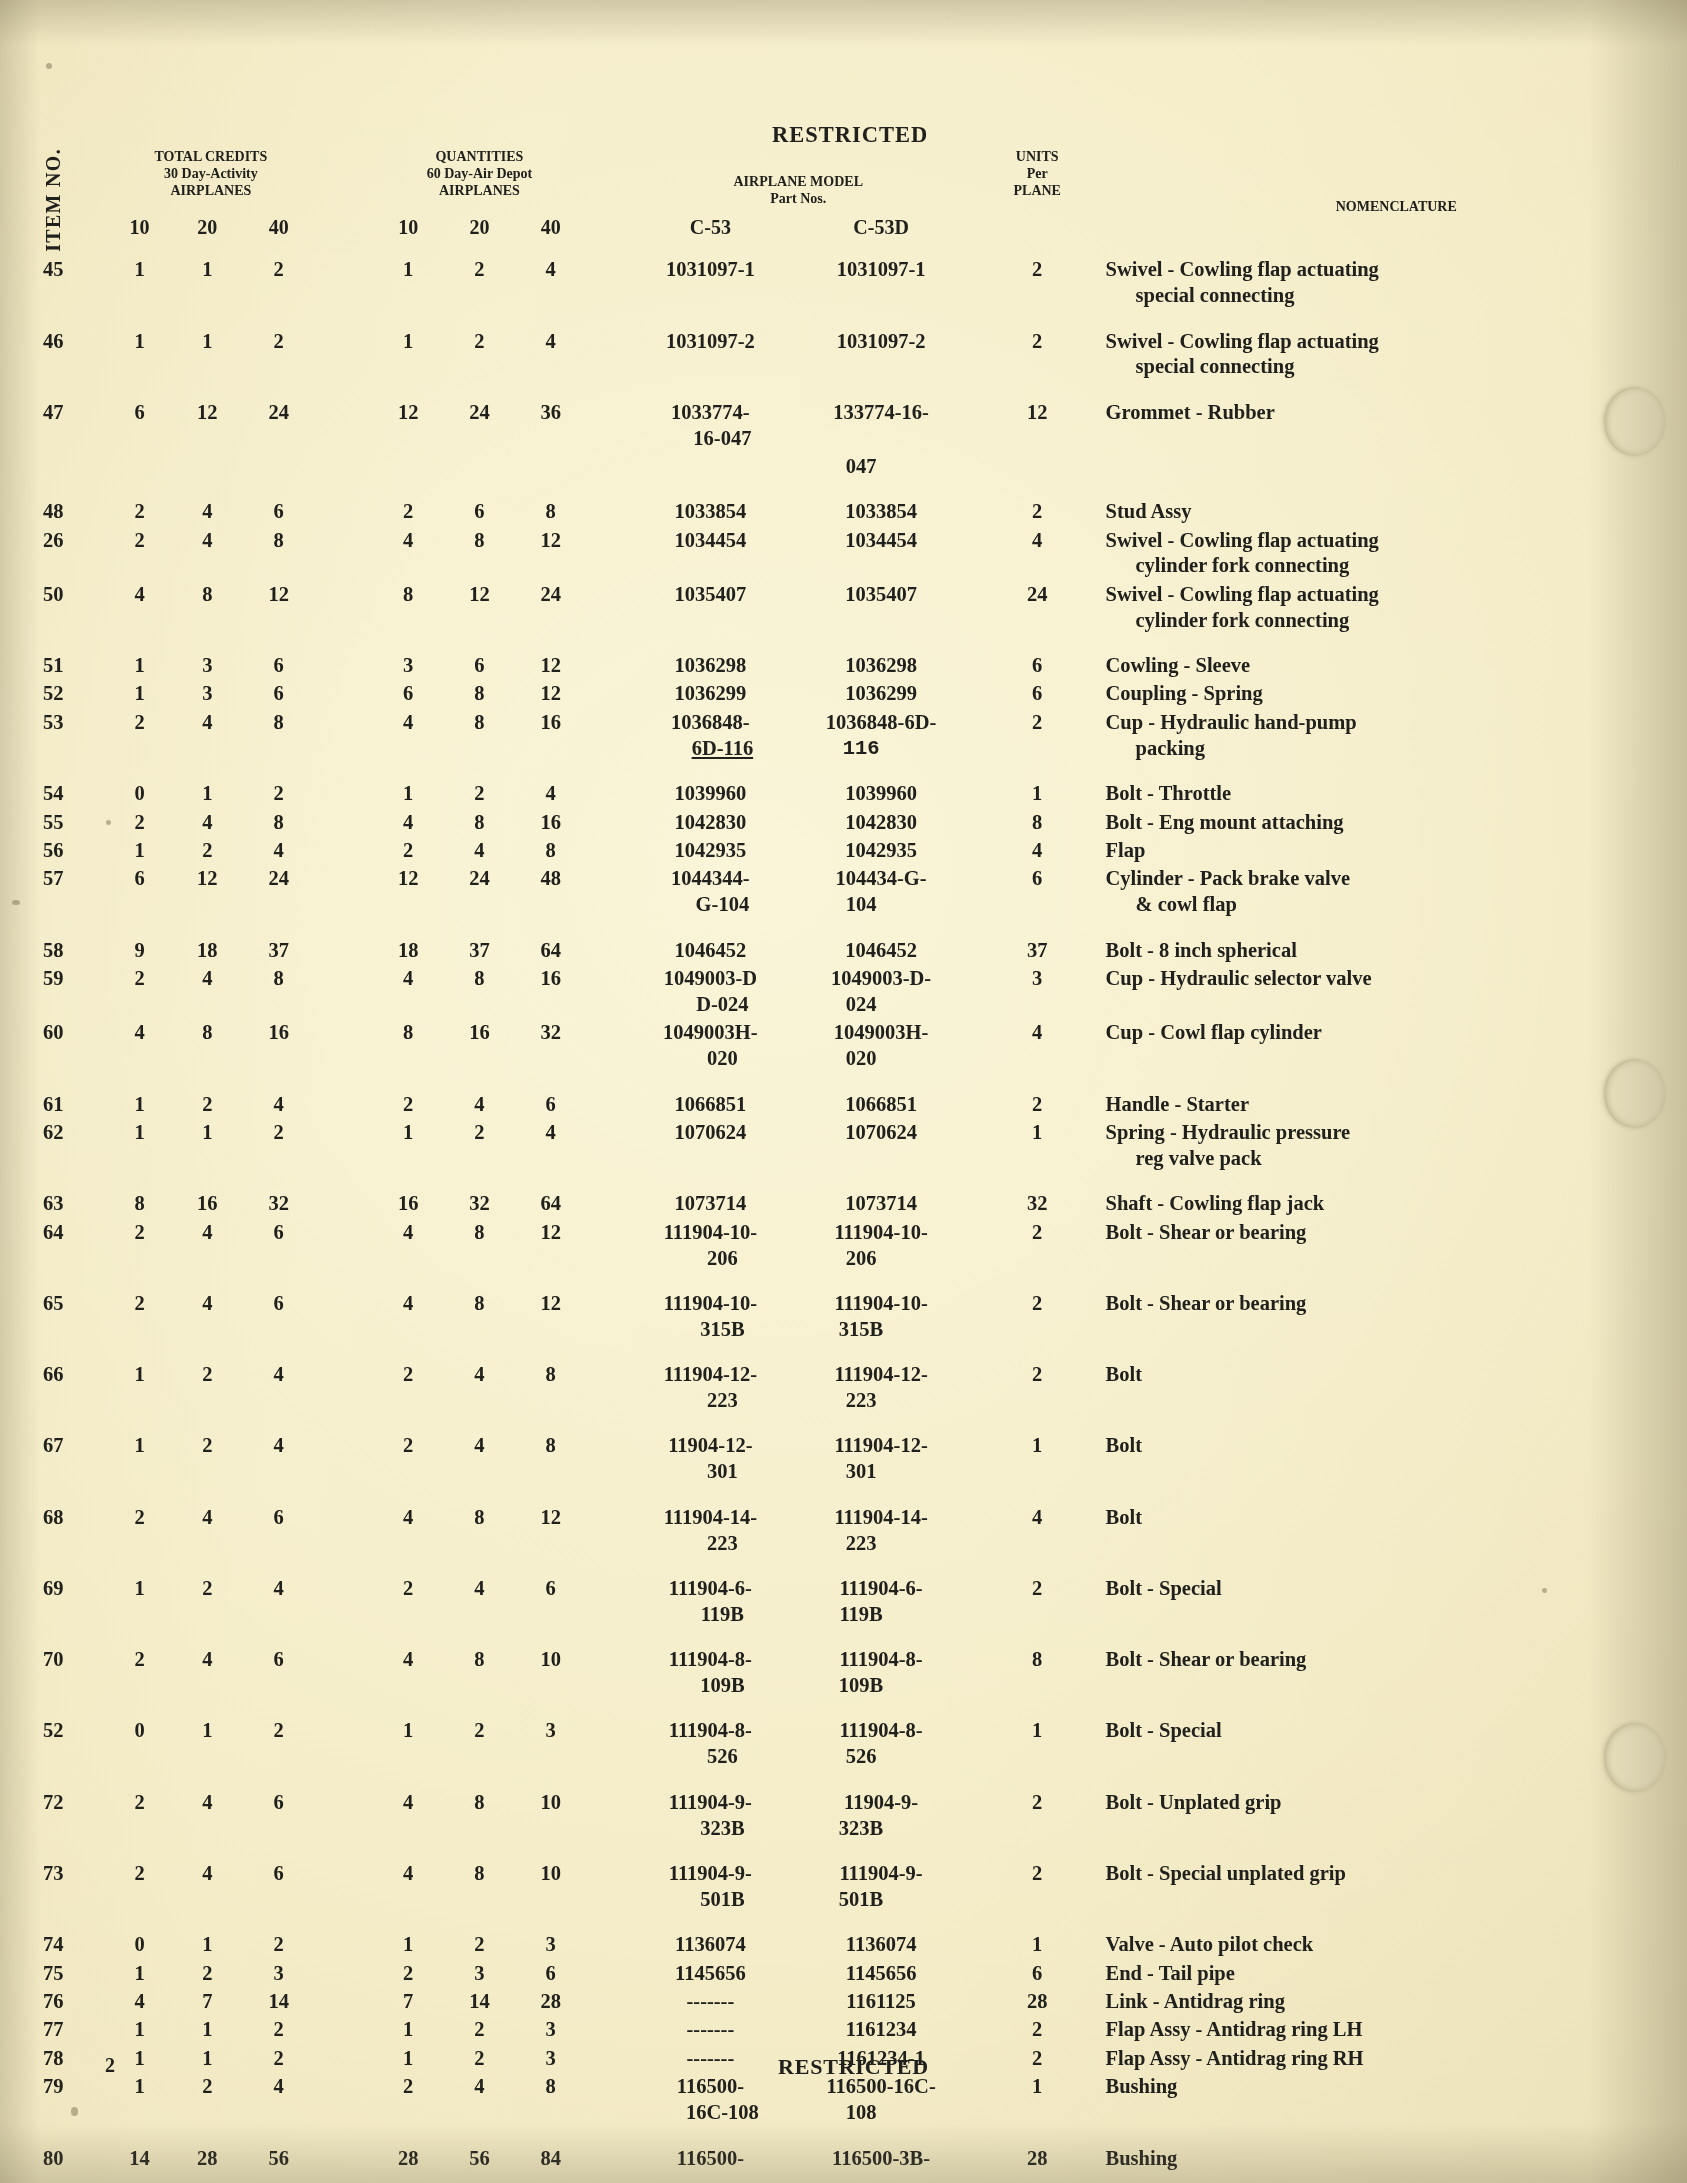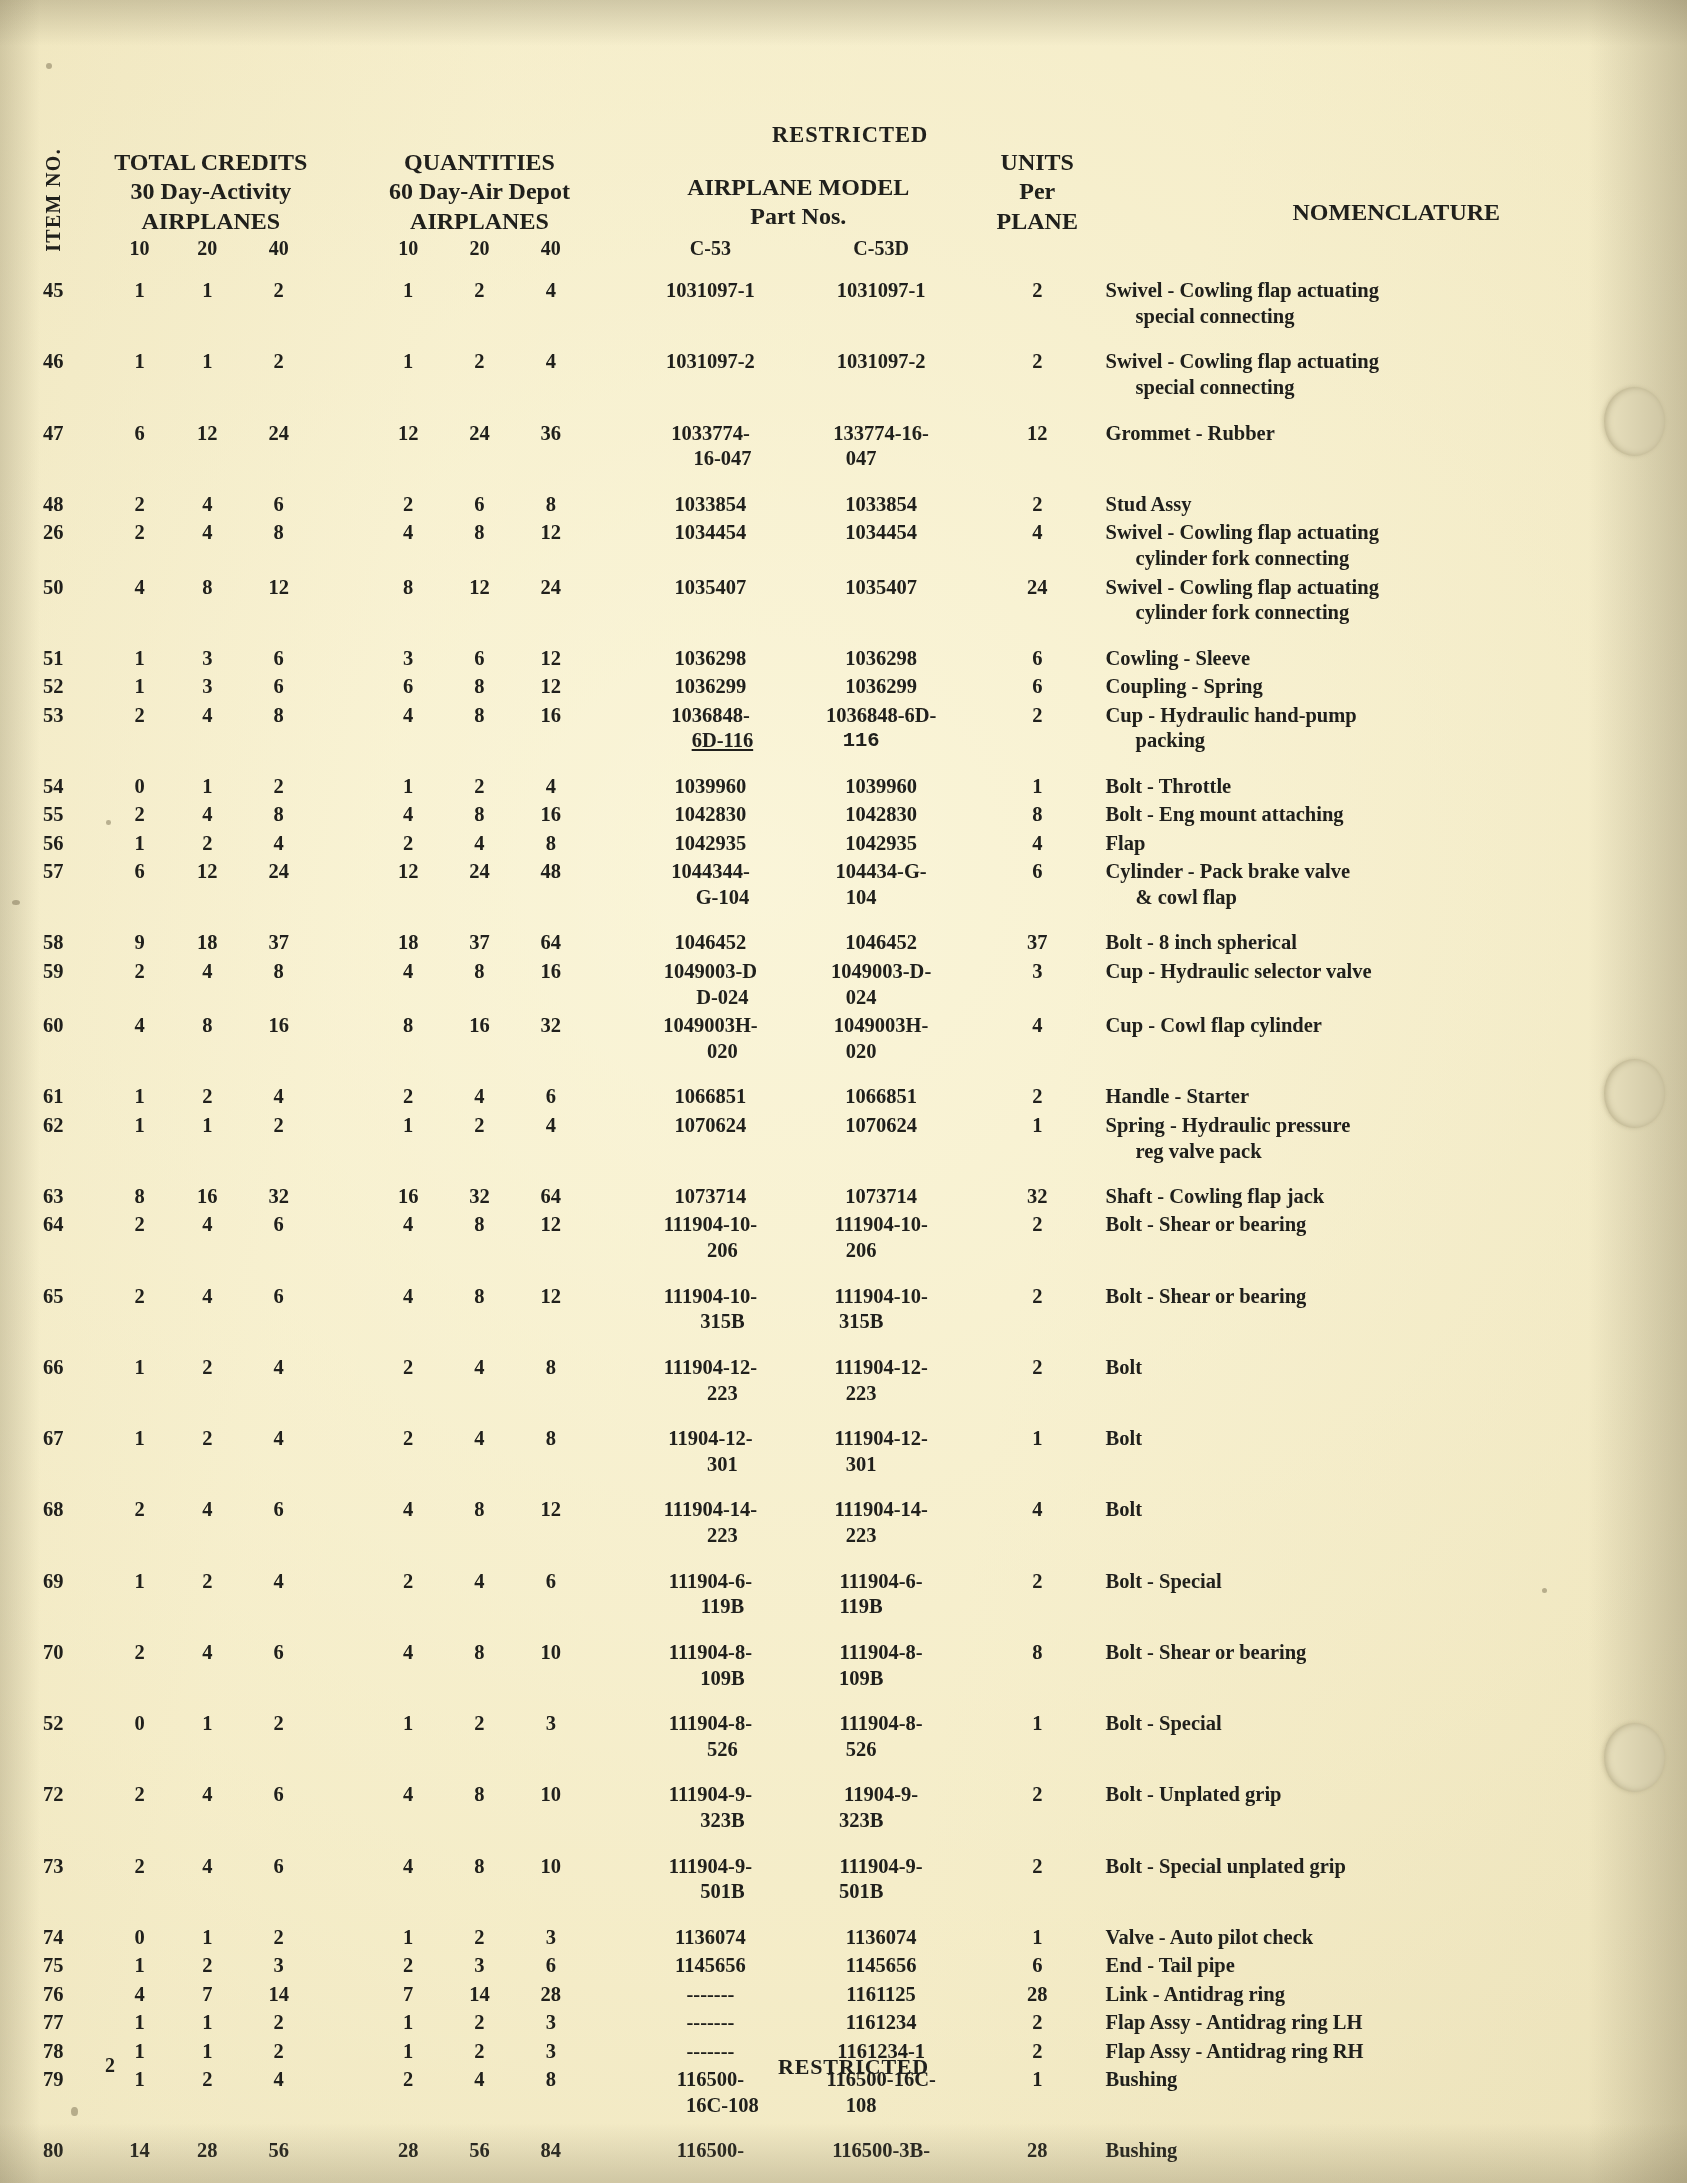--- a/index.html
+++ b/index.html
@@ -82,21 +82,21 @@
     width: 1687px;
     table-layout: fixed;
   }
   table.sheet td, table.sheet th {
     padding: 0;
     vertical-align: top;
     font-weight: 700;
   }
   .ch-cell {
     text-align: center;
-    font-size: 24px;
+    font-size: 14px;
     line-height: 1.22;
     font-weight: 700;
   }
   .ch-sub {
     font-size: 20px;
     font-weight: 700;
     text-align: center;
     line-height: 1.2;
   }
   .itemno-vert {
@@ -308,21 +308,21 @@
             <td class="numcell">47</td>
             <td class="numcell">6</td>
             <td class="numcell">12</td>
             <td class="numcell">24</td>
             <td class="numcell"></td>
             <td class="numcell">12</td>
             <td class="numcell">24</td>
             <td class="numcell">36</td>
             <td class="numcell"></td>
             <td class="pncell">1033774-<div style="padding-left: 24px;">16-047</div></td>
-            <td class="pncell">133774-16-<div style="padding-right: 40px;">047</div></td>
+            <td class="pncell">133774-16-<div style="padding-right: 40px; margin-top: 28px;">047</div></td>
             <td class="numcell">12</td>
             <td class="nomcell">Grommet - Rubber</td>
           </tr>
           <tr class="gap">
             <td colspan="13"></td>
           </tr>
           <tr class="datarow">
             <td class="numcell">48</td>
             <td class="numcell">2</td>
             <td class="numcell">4</td>

